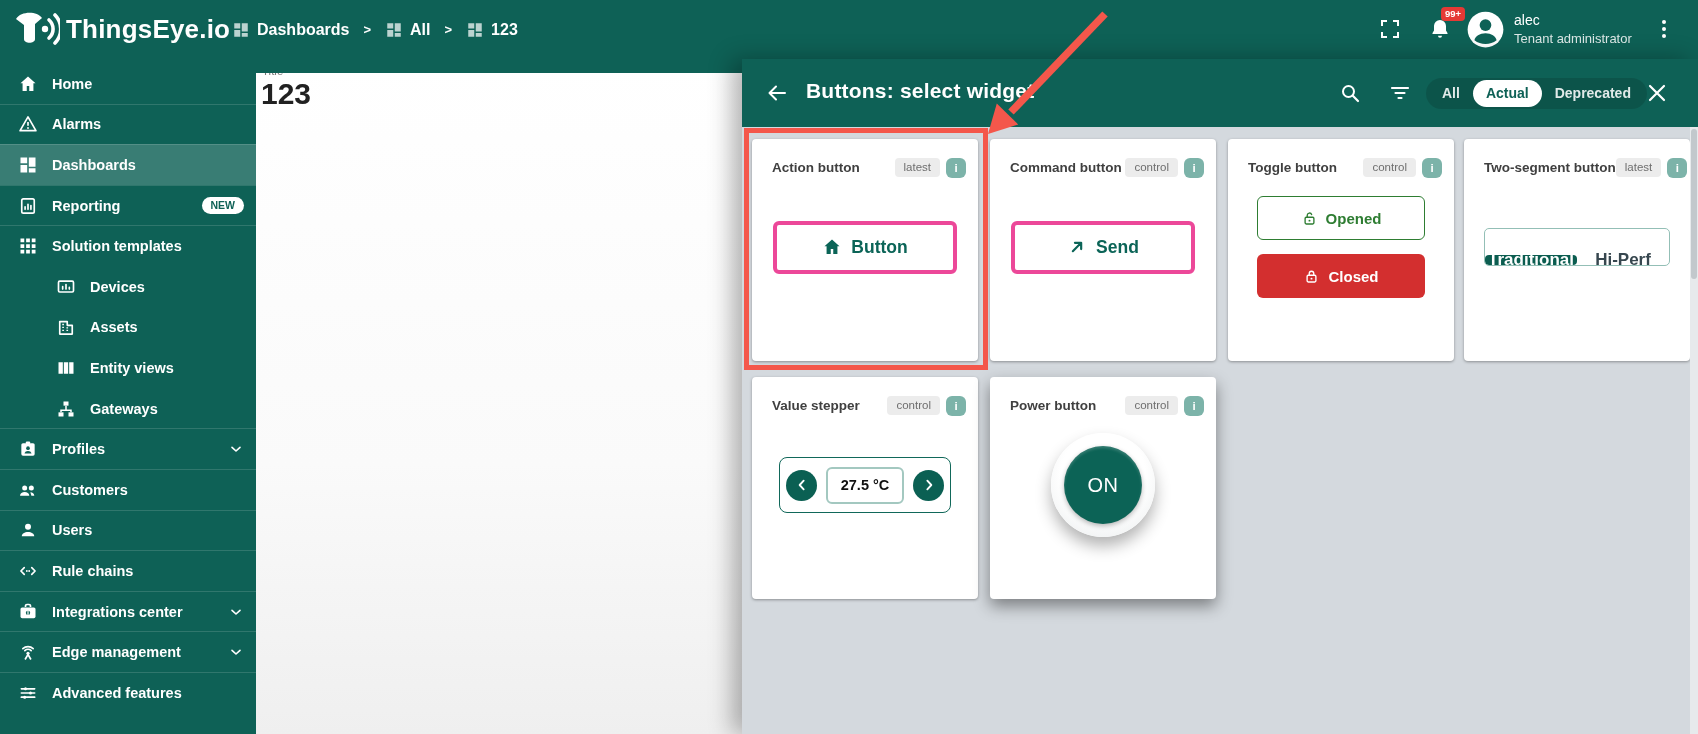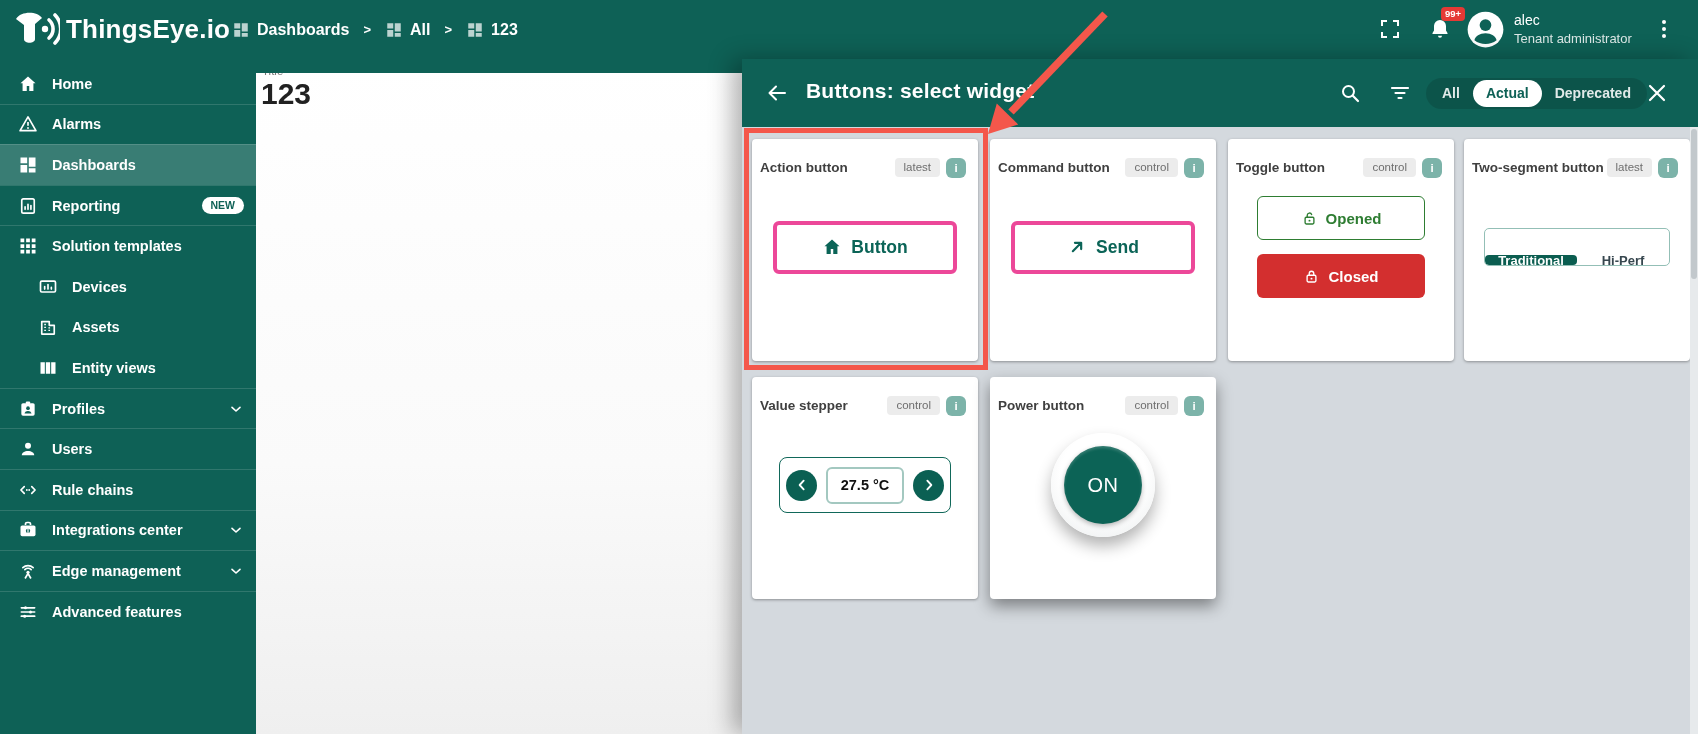--- a/index.html
+++ b/index.html
@@ -37,21 +37,21 @@
   .user-name{font-size:14px;}
   .user-role{font-size:13px;color:rgba(255,255,255,.85);}
   .kebab-btn{left:1652px;top:17px;}
 
   
   .sidebar{position:absolute;left:0;top:59px;width:256px;height:675px;background:var(--teal);
     padding-top:4px;overflow:hidden;z-index:4;}
   .side-item{height:40.6px;display:flex;align-items:center;padding:0 12px 0 18px;color:#fff;
     border-top:1px solid rgba(255,255,255,.14);}
   .side-item:first-child{border-top-color:transparent;}
-  .side-item.indent{padding-left:38px;border-top-color:transparent;}
+  .side-item.indent{padding-left:56px;border-top-color:transparent;}
   .side-item.selected{background:rgba(255,255,255,.18);}
   .side-icon{width:20px;height:20px;margin-right:14px;flex:none;color:#fff;}
   .side-label{font-size:14.5px;font-weight:bold;white-space:nowrap;}
   .side-badge{margin-left:auto;background:#fff;color:var(--teal);font-size:10.5px;font-weight:bold;
     padding:3px 9px;border-radius:10px;line-height:1;}
   .side-chevron{margin-left:auto;width:16px;height:16px;color:#fff;}
 
   
   .dashboard{position:absolute;left:236px;top:59px;width:506px;height:675px;
     background:linear-gradient(180deg,#ffffff 0%,#fafafa 60%,#efefef 100%);}
@@ -75,40 +75,40 @@
   .chip.selected{background:#fff;color:var(--teal);}
   .close-btn{position:absolute;left:903px;top:22px;width:24px;height:24px;color:#fff;}
   .panel-body{position:absolute;left:0;top:68px;right:0;bottom:0;background:var(--panel-bg);overflow:hidden;}
   .scroll-track{position:absolute;right:0;top:0;width:8px;bottom:0;background:#e7eaec;}
   .scroll-thumb{position:absolute;right:1px;top:2px;width:6px;height:150px;background:#c2c8cc;border-radius:3px;}
 
   
   .card{position:absolute;width:226px;height:222px;background:#fff;border-radius:4px;
     box-shadow:0 1px 3px rgba(0,0,0,.35);}
   .card.elevated{box-shadow:0 7px 16px rgba(0,0,0,.42);}
-  .card-head{position:absolute;left:0;top:0;right:0;height:44px;padding:13px 12px 0 8px;
+  .card-head{position:absolute;left:0;top:0;right:0;height:44px;padding:13px 12px 0 20px;
     display:flex;align-items:center;}
   .card-title{font-size:13.5px;font-weight:bold;color:#404040;margin-right:auto;white-space:nowrap;}
   .tag{background:#ececec;color:#6e6e6e;font-size:11.5px;padding:3px 9px;border-radius:4px;margin-right:6px;line-height:1.2;}
   .info-chip{width:20px;height:20px;border-radius:6px;background:#7cb3a9;color:#fff;font-size:11.5px;
     font-weight:bold;display:flex;align-items:center;justify-content:center;flex:none;}
   .card-preview{position:absolute;left:0;right:0;top:34px;bottom:40px;display:flex;flex-direction:column;
     align-items:center;justify-content:center;gap:14px;}
   .outline-btn{width:184px;height:53px;border:4px solid #ec4899;border-radius:6px;background:#fff;
     color:#0b6457;display:flex;align-items:center;justify-content:center;gap:9px;
     font-size:17.5px;font-weight:bold;}
   .btn-ic{width:20px;height:20px;color:#0b6457;}
   .toggle-open{width:168px;height:44px;border:1.5px solid var(--green);border-radius:6px;background:#fff;
     color:var(--green);display:flex;align-items:center;justify-content:center;gap:8px;font-size:15px;font-weight:bold;}
   .toggle-closed{width:168px;height:44px;border-radius:6px;background:var(--red);color:#fff;
     display:flex;align-items:center;justify-content:center;gap:8px;font-size:15px;font-weight:bold;}
   .tgl-ic{width:17px;height:17px;}
   .segmented{width:186px;height:38px;border:1px solid #93bfb6;border-radius:5px;background:#fff;
     display:flex;overflow:hidden;}
-  .seg{flex:1;display:flex;align-items:center;justify-content:center;font-size:13px;font-weight:bold;color:#37474f;margin-top:26px;}
+  .seg{flex:1;display:flex;align-items:center;justify-content:center;font-size:17px;font-weight:bold;color:#37474f;margin-top:26px;}
   .seg.selected{background:var(--seg-teal);color:#fff;border-radius:4px;}
   .stepper{width:172px;height:56px;border:1px solid #11685a;border-radius:8px;background:#fff;
     display:flex;align-items:center;justify-content:center;gap:9px;}
   .step-btn{width:31px;height:31px;border-radius:50%;background:var(--btn-teal);color:#fff;
     display:flex;align-items:center;justify-content:center;flex:none;}
   .step-btn svg{width:16px;height:16px;}
   .step-value{width:78px;height:37px;border:2px solid #a3c8c0;border-radius:6px;display:flex;
     align-items:center;justify-content:center;font-size:14.5px;font-weight:bold;color:#111;}
   .power-outer{width:104px;height:104px;border-radius:50%;
     background:radial-gradient(circle at 50% 40%,#ffffff 52%,#e8ebec 100%);
@@ -265,35 +265,56 @@
         <span class="side-label" data-interactable="false">Assets</span>
       </div>
       <div class="side-item indent" data-interactable="true">
         <span class="side-icon" data-interactable="false">
           <svg viewBox="0 0 24 24" width="100%" height="100%" aria-hidden="true">
             <path d="M3 5h5.2v14H3zM9.4 5h5.2v14H9.4zM15.8 5H21v14h-5.2z" fill="currentColor"></path>
           </svg>
         </span>
         <span class="side-label" data-interactable="false">Entity views</span>
       </div>
+      <div class="side-item indent" data-interactable="true">
+        <span class="side-icon" data-interactable="false">
+          <svg viewBox="0 0 24 24" width="100%" height="100%" aria-hidden="true">
+            <rect x="9" y="3" width="6" height="5" fill="currentColor"></rect>
+            <rect x="3" y="16" width="6" height="5" fill="currentColor"></rect>
+            <rect x="15" y="16" width="6" height="5" fill="currentColor"></rect>
+            <path d="M12 8v4M6 16v-2.5h12V16M12 12v2" stroke="currentColor" stroke-width="1.8" fill="none"></path>
+          </svg>
+        </span>
+        <span class="side-label" data-interactable="false">Gateways</span>
+      </div>
       <div class="side-item" data-interactable="true">
         <span class="side-icon" data-interactable="false">
           <svg viewBox="0 0 24 24" width="100%" height="100%" aria-hidden="true">
             <rect x="4" y="5" width="16" height="15" rx="2" fill="currentColor"></rect>
             <rect x="9.5" y="3" width="5" height="3.5" rx="1" fill="currentColor"></rect>
             <circle cx="12" cy="11" r="2.2" fill="#0e6156"></circle>
             <path d="M7.8 17.5c.4-2 2.2-3 4.2-3s3.8 1 4.2 3z" fill="#0e6156"></path>
           </svg>
         </span>
         <span class="side-label" data-interactable="false">Profiles</span>
         <span class="side-chevron" data-interactable="false">
           <svg viewBox="0 0 24 24" width="100%" height="100%" aria-hidden="true">
             <path d="M6 9.5l6 5.5 6-5.5" stroke="currentColor" stroke-width="2.4" fill="none" stroke-linecap="round" stroke-linejoin="round"></path>
           </svg>
         </span>
+      </div>
+      <div class="side-item" data-interactable="true">
+        <span class="side-icon" data-interactable="false">
+          <svg viewBox="0 0 24 24" width="100%" height="100%" aria-hidden="true">
+            <circle cx="8" cy="9.5" r="3" fill="currentColor"></circle>
+            <circle cx="16" cy="9.5" r="3" fill="currentColor"></circle>
+            <path d="M2.5 18.5c0-2.4 2.6-4 5.5-4s5.5 1.6 5.5 4v.5h-11zM14.8 14.8c2.7.3 4.7 1.7 4.7 3.7v.5h-3.4" fill="currentColor"></path>
+          </svg>
+        </span>
+        <span class="side-label" data-interactable="false">Customers</span>
       </div>
       <div class="side-item" data-interactable="true">
         <span class="side-icon" data-interactable="false">
           <svg viewBox="0 0 24 24" width="100%" height="100%" aria-hidden="true">
             <circle cx="12" cy="8" r="3.6" fill="currentColor"></circle>
             <path d="M4.5 19.5c0-3.2 3.4-5.2 7.5-5.2s7.5 2 7.5 5.2z" fill="currentColor"></path>
           </svg>
         </span>
         <span class="side-label" data-interactable="false">Users</span>
       </div>

